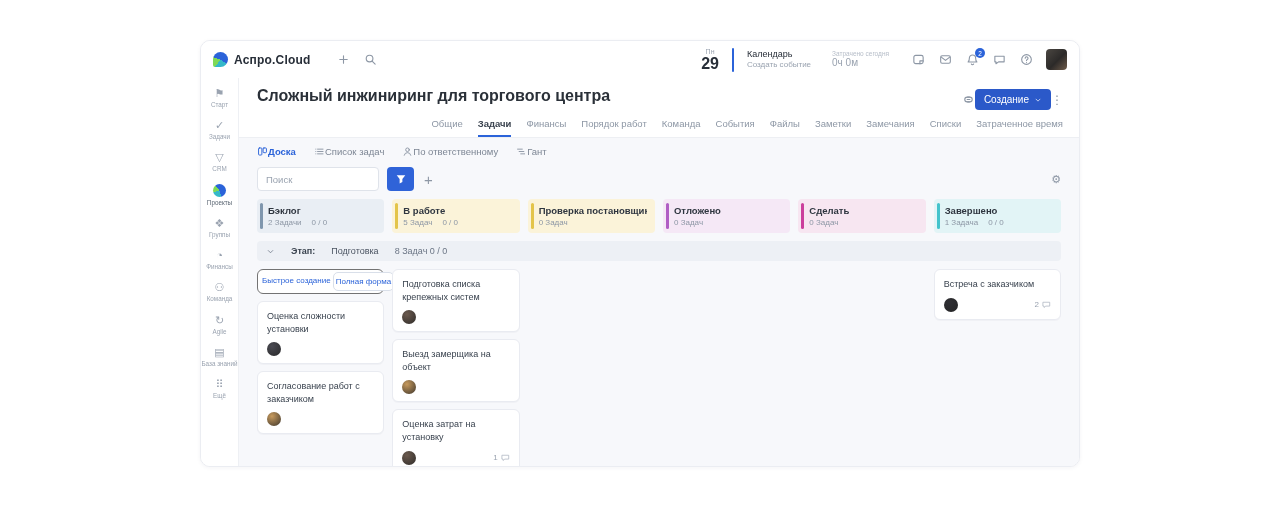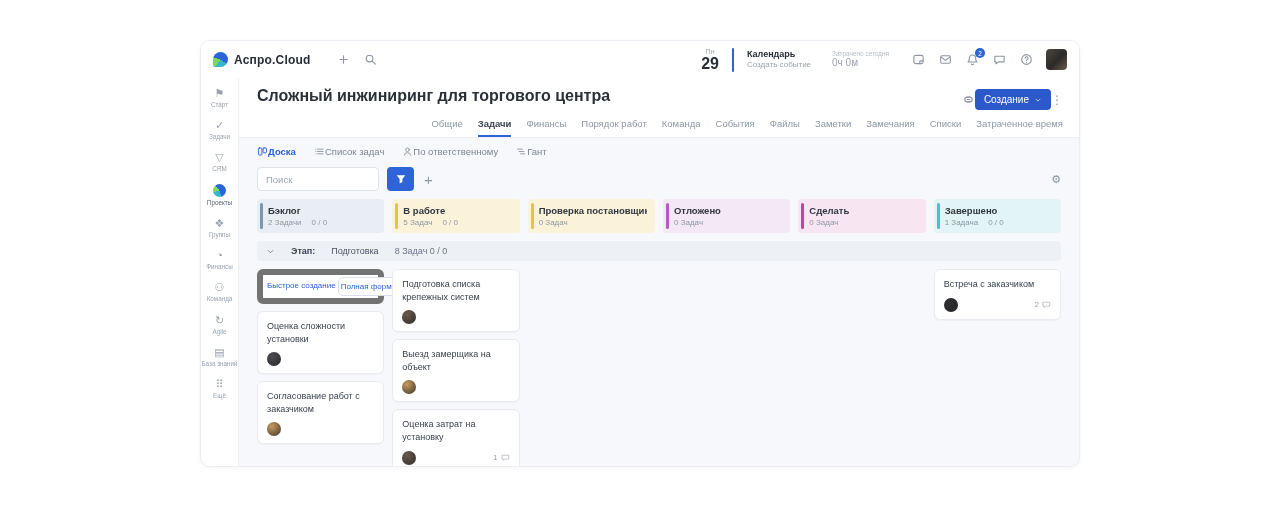--- a/index.html
+++ b/index.html
@@ -12,21 +12,21 @@
   .brand { display:flex; align-items:center; gap:6px; }
   .brand-logo { width:15px; height:15px; border-radius:50% 50% 50% 2px; background:conic-gradient(#2b63d9 0 35%, #35b8c9 35% 60%, #7ed957 60% 80%, #2b63d9 80%); }
   .brand-name { font-size:12px; font-weight:bold; color:#272e38; letter-spacing:.2px; }
   .topbar-ico { color:#8d97a5; margin-left:26px; display:flex; align-items:center; cursor:pointer; }
   .topbar-right { margin-left:auto; display:flex; align-items:center; gap:13px; }
   .date-block { text-align:center; line-height:1; cursor:pointer; }
   .date-abbr { font-size:7px; color:#9aa3b0; margin-bottom:1px; }
   .date-num { font-size:16px; font-weight:bold; color:#272e38; }
   .vdiv { width:2px; height:24px; background:#2b63d9; border-radius:2px; }
   .cal-block { line-height:1.25; cursor:pointer; }
-  .cal-title { font-size:9px; font-weight:bold; color:#272e38; }
+  .cal-title { font-size:9px; font-weight:normal; color:#272e38; }
   .cal-sub { font-size:8px; color:#9aa3b0; }
   .time-block { line-height:1.2; margin-left:8px; cursor:pointer; }
   .time-label { font-size:6.5px; color:#b6bdc8; }
   .time-value { font-size:10px; color:#9aa3b0; }
   .tb-icons { display:flex; align-items:center; gap:14px; margin-left:10px; }
   .tb-icons .ic { color:#8d97a5; position:relative; display:flex; cursor:pointer; }
   .badge { position:absolute; top:-5px; right:-6px; min-width:10px; height:10px; border-radius:6px; background:#2b63d9; color:#fff; font-size:6.5px; display:flex; align-items:center; justify-content:center; padding:0 2px; }
   .avatar-top { width:21px; height:21px; border-radius:4px; background:linear-gradient(135deg,#4b4742 0%,#2c2a29 55%,#6e5b4a 100%); cursor:pointer; }
 
   
@@ -70,21 +70,21 @@
   .colh-title { font-size:9.5px; font-weight:bold; color:#2f3640; white-space:nowrap; overflow:hidden; }
   .colh-meta { font-size:8px; color:#8d97a5; margin-top:2px; display:flex; gap:10px; }
 
   .stage { margin:8px 18px 0; background:#edf0f5; border-radius:4px; padding:5px 9px; display:flex; align-items:center; gap:16px; font-size:9px; color:#4a5361; cursor:pointer; }
   .stage b { color:#39424e; }
   .stage .chev { display:flex; color:#6b7585; }
   .stage-meta { color:#6b7585; }
 
   .board-cols { padding-top:8px; flex:1; align-items:flex-start; min-height:0; }
   .bcol { flex:1 1 0; min-width:0; display:flex; flex-direction:column; gap:7px; }
-  .quick { background:#fff; border:6px solid #737373; border-radius:6px; display:flex; padding:2px; }
+  .quick { background:#fff; border:1px solid #737373; border-radius:6px; display:flex; padding:2px; }
   .qtab { flex:1; text-align:center; font-size:8px; color:#2b63d9; padding:4px 2px; border-radius:5px; cursor:pointer; white-space:nowrap; }
   .qtab.active { border:1px solid #d9dfe9; background:#fff; }
   .card { background:#fff; border:1px solid #e9ebf1; border-radius:6px; padding:8px 9px 7px; box-shadow:0 1px 1px rgba(30,40,70,.03); cursor:pointer; }
   .card-title { font-size:9px; color:#39424e; line-height:1.4; }
   .card-foot { display:flex; align-items:center; margin-top:7px; }
   .card-ava { width:14px; height:14px; border-radius:50%; }
   .card-cmt { margin-left:auto; display:flex; align-items:center; gap:3px; color:#9aa3b0; font-size:8px; }
   .card-cmt .ic { display:flex; color:#aeb6c2; }
   svg { display:block; }
 </style>

